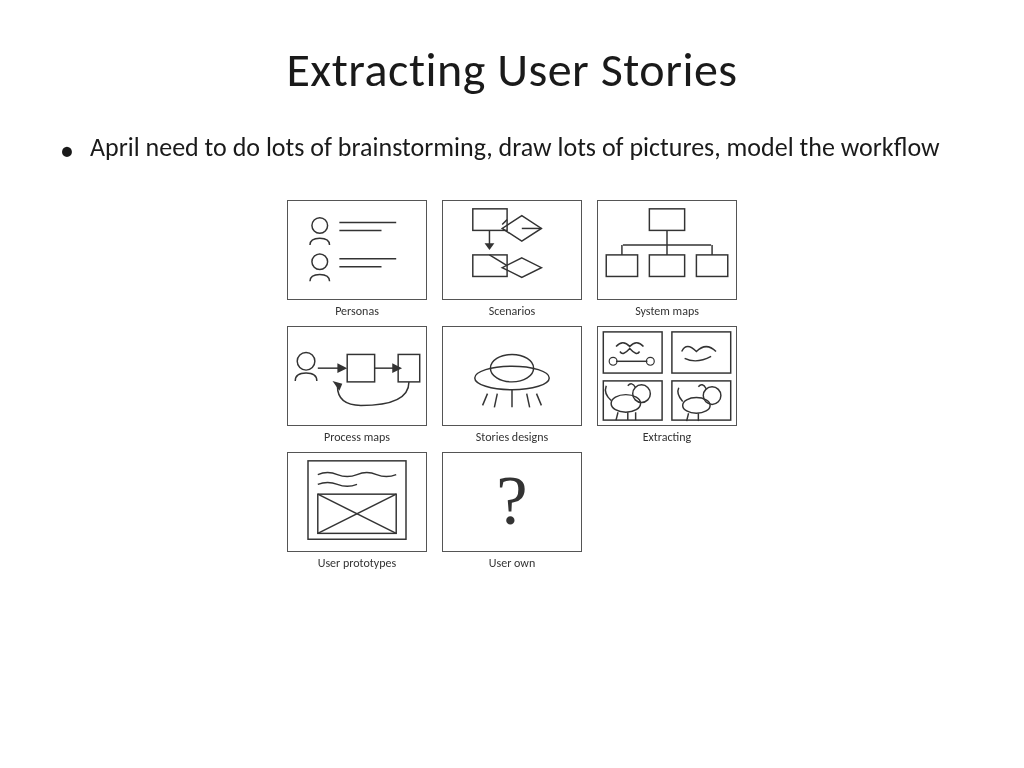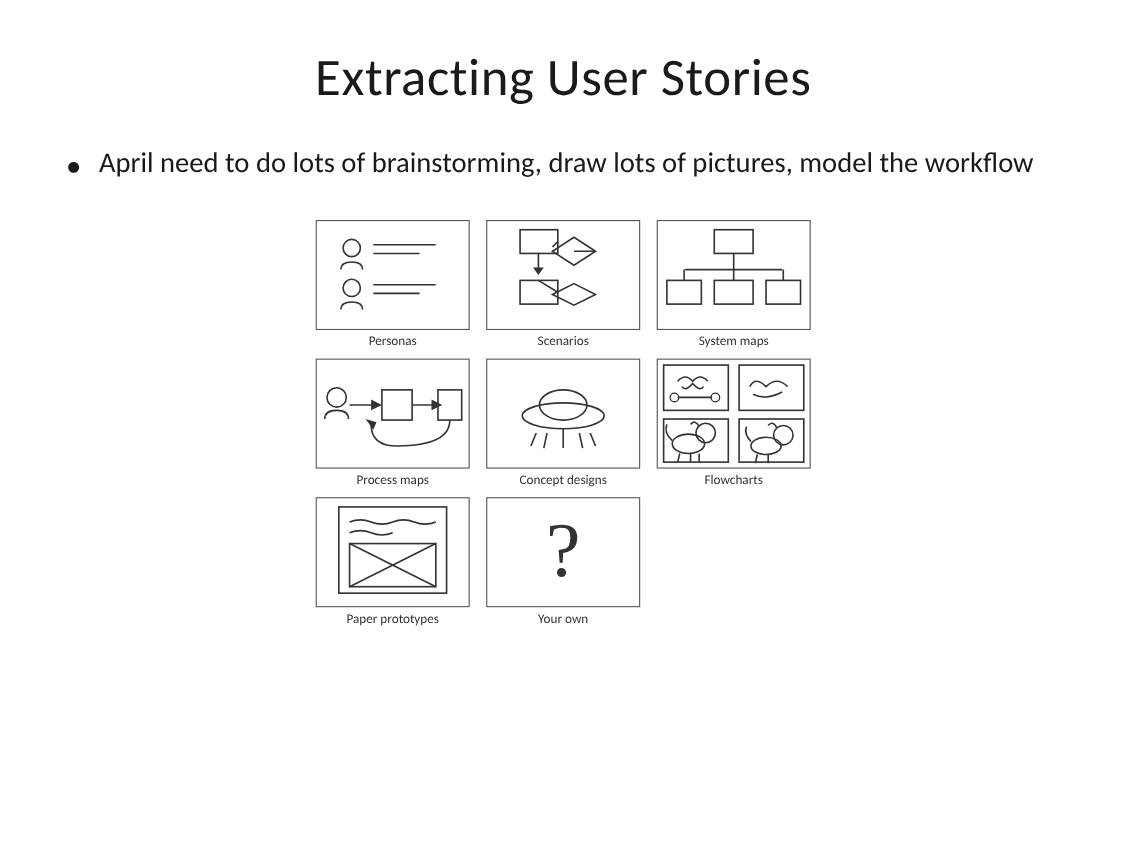--- a/index.html
+++ b/index.html
@@ -208,21 +208,21 @@
 
             <ellipse cx="70" cy="52" rx="38" ry="12" fill="none" stroke="#333" stroke-width="1.5"></ellipse>
 
             <line x1="45" y1="68" x2="40" y2="80" stroke="#333" stroke-width="1.5"></line>
             <line x1="55" y1="68" x2="52" y2="82" stroke="#333" stroke-width="1.5"></line>
             <line x1="70" y1="64" x2="70" y2="82" stroke="#333" stroke-width="1.5"></line>
             <line x1="85" y1="68" x2="88" y2="82" stroke="#333" stroke-width="1.5"></line>
             <line x1="95" y1="68" x2="100" y2="80" stroke="#333" stroke-width="1.5"></line>
           </svg>
         </div>
-        <div class="diagram-label">Concept designs</div>
+        <div class="diagram-label">Stories designs</div>
       </div>
 
       <div class="diagram-cell">
         <div class="diagram-box">
           <svg class="icon" viewBox="0 0 140 100" xmlns="http://www.w3.org/2000/svg">
 
             <rect x="5" y="5" width="60" height="42" fill="none" stroke="#333" stroke-width="1.5"></rect>
 
             <path d="M18 20 Q25 12 32 20 Q39 12 46 20" fill="none" stroke="#333" stroke-width="1.5"></path>
             <path d="M22 25 Q25 30 32 22 Q39 30 42 25" fill="none" stroke="#333" stroke-width="1.5"></path>
@@ -251,45 +251,45 @@
 
             <rect x="75" y="55" width="60" height="40" fill="none" stroke="#333" stroke-width="1.5"></rect>
             <ellipse cx="100" cy="80" rx="14" ry="8" fill="none" stroke="#333" stroke-width="1.5"></ellipse>
             <circle cx="116" cy="70" r="9" fill="none" stroke="#333" stroke-width="1.5"></circle>
             <path d="M110 63 Q106 56 102 61" fill="none" stroke="#333" stroke-width="1.5"></path>
             <path d="M86 76 Q79 68 82 62" fill="none" stroke="#333" stroke-width="1.5"></path>
             <line x1="92" y1="88" x2="90" y2="96" stroke="#333" stroke-width="1.5"></line>
             <line x1="102" y1="88" x2="102" y2="96" stroke="#333" stroke-width="1.5"></line>
           </svg>
         </div>
-        <div class="diagram-label">Flowcharts</div>
+        <div class="diagram-label">Extracting</div>
       </div>
 
       <div class="diagram-cell">
         <div class="diagram-box">
           <svg class="icon" viewBox="0 0 140 100" xmlns="http://www.w3.org/2000/svg">
 
             <rect x="20" y="8" width="100" height="80" fill="none" stroke="#333" stroke-width="1.5"></rect>
 
             <path d="M30 22 Q40 18 50 22 Q60 26 70 22 Q80 18 90 22 Q100 26 110 22" fill="none" stroke="#333" stroke-width="1.5"></path>
             <path d="M30 32 Q40 28 50 32 Q60 36 70 32" fill="none" stroke="#333" stroke-width="1.5"></path>
 
             <rect x="30" y="42" width="80" height="40" fill="none" stroke="#333" stroke-width="1.5"></rect>
             <line x1="30" y1="42" x2="110" y2="82" stroke="#333" stroke-width="1.5"></line>
             <line x1="110" y1="42" x2="30" y2="82" stroke="#333" stroke-width="1.5"></line>
           </svg>
         </div>
-        <div class="diagram-label">Paper prototypes</div>
+        <div class="diagram-label">User prototypes</div>
       </div>
 
       <div class="diagram-cell">
         <div class="diagram-box">
           <svg class="icon" viewBox="0 0 140 100" xmlns="http://www.w3.org/2000/svg">
 
             <text x="70" y="72" font-size="72" font-family="Georgia, serif" font-weight="normal" fill="#333" text-anchor="middle">?</text>
           </svg>
         </div>
-        <div class="diagram-label">Your own</div>
+        <div class="diagram-label">User own</div>
       </div>
 
     </div>
   </div>
 </div>
 
 </body></html>

